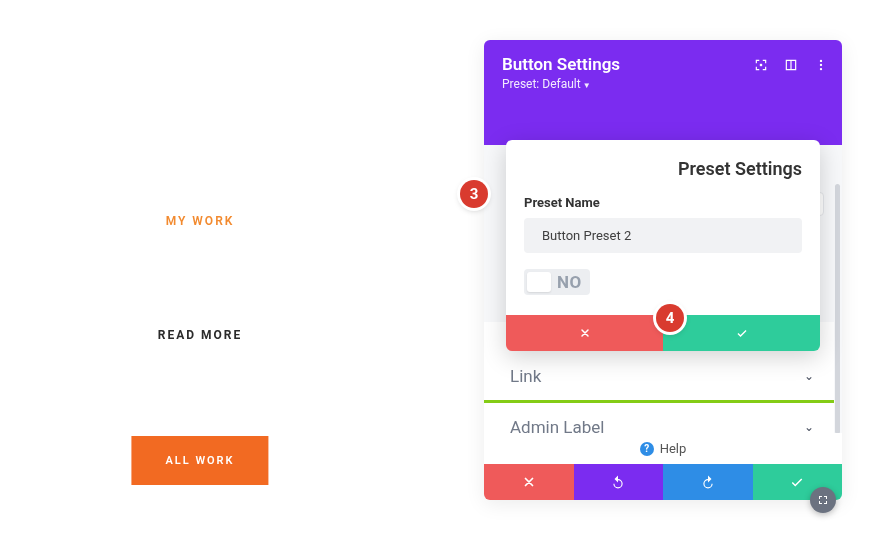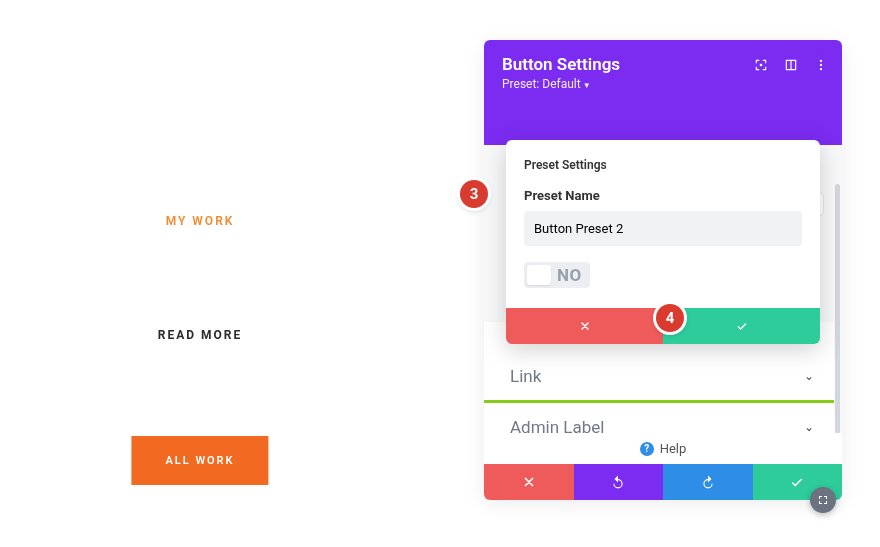--- a/index.html
+++ b/index.html
@@ -19,23 +19,23 @@
   .panel-preset .caret { font-size: 8px; margin-left: 2px; }
   .panel-header-icons { position: absolute; right: 14px; top: 18px; display: flex; gap: 16px; align-items: center; }
   .hicon { width: 14px; height: 14px; cursor: pointer; display: flex; align-items: center; justify-content: center; }
   .hicon svg { width: 14px; height: 14px; fill: #fff; }
 
   .purple-strip { background: #7b2cf0; height: 44px; }
 
   
   .preset-popup { position: absolute; left: 22px; top: 100px; width: 314px; background: #fff; border-radius: 6px; box-shadow: 0 6px 24px rgba(0,0,0,0.18); z-index: 5; overflow: visible; }
   .popup-inner { padding: 18px 18px 14px; }
-  .popup-title { font-size: 12px; font-weight: 600; color: #333; margin-bottom: 16px; }
+  .popup-title { font-size: 18px; font-weight: 600; color: #333; margin-bottom: 16px; text-align: right; }
   .field-label { font-size: 13px; font-weight: 700; color: #333; margin-bottom: 8px; }
-  .text-input { width: 100%; background: #f1f2f4; border: none; border-radius: 4px; padding: 10px 10px; font-size: 13px; color: #000000; margin-bottom: 16px; }
+  .text-input { width: 100%; background: #f1f2f4; border: none; border-radius: 4px; padding: 10px 18px; font-size: 13px; color: #404040; margin-bottom: 16px; }
   .toggle-row { display: flex; align-items: center; }
   .toggle { display: inline-flex; align-items: center; background: #eceef1; border-radius: 4px; padding: 3px 8px 3px 3px; cursor: pointer; }
   .toggle-knob { width: 24px; height: 20px; background: #fff; border-radius: 3px; margin-right: 6px; box-shadow: 0 1px 2px rgba(0,0,0,0.1); }
   .toggle-label { font-size: 17px; font-weight: 700; color: #97a0ad; letter-spacing: 0.5px; }
   .popup-actions { display: flex; height: 36px; border-radius: 0 0 6px 6px; overflow: hidden; margin-top: 6px; }
   .popup-btn { flex: 1; border: none; cursor: pointer; display: flex; align-items: center; justify-content: center; }
   .popup-btn.cancel { background: #ef5a5a; }
   .popup-btn.confirm { background: #2ecc9b; }
   .popup-btn svg { width: 12px; height: 12px; fill: #fff; }
 

